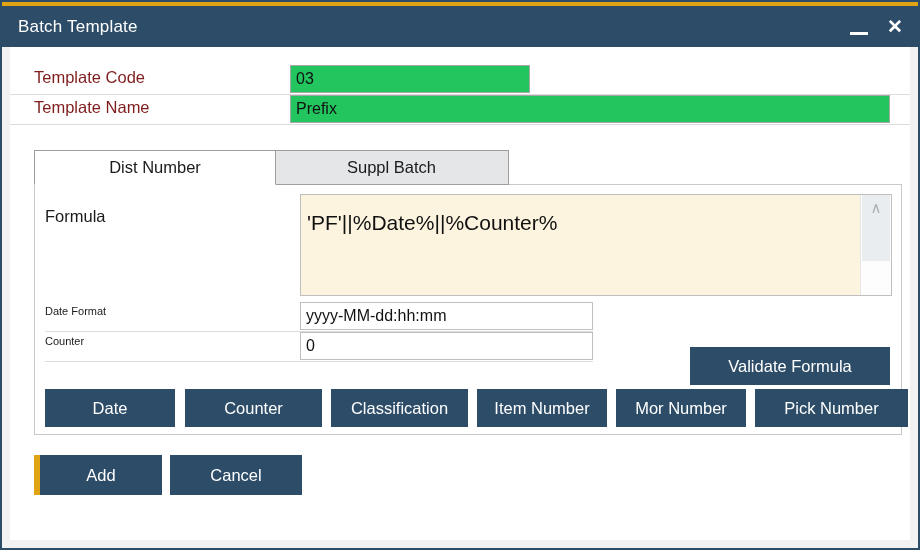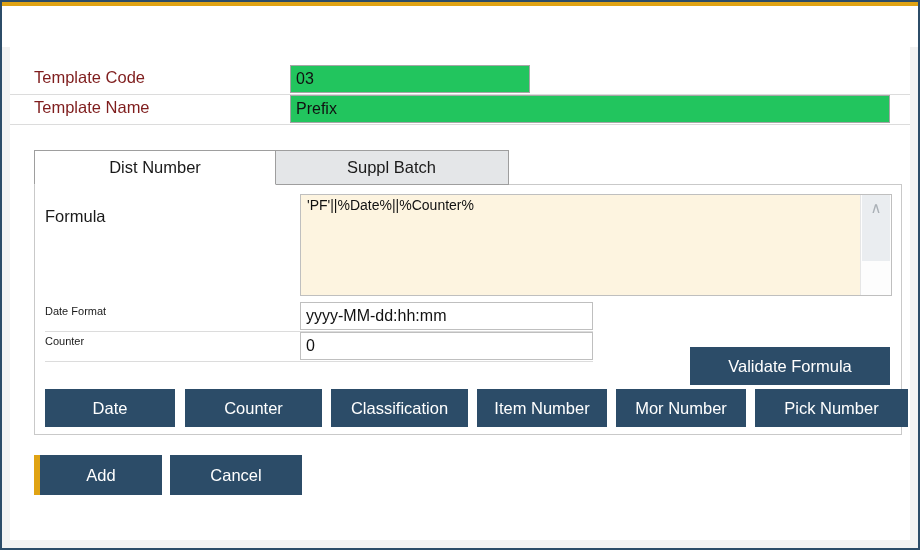--- a/index.html
+++ b/index.html
@@ -178,26 +178,26 @@
     height: 102px;
     border: 1px solid #bfbfbf;
     background: #fdf4e0;
   }
   #formula-text {
     position: absolute;
     left: 0; top: 0;
     width: 560px;
     height: 100px;
     box-sizing: border-box;
-    padding: 2px 6px;
+    padding: 16px 6px;
     border: 0;
     resize: none;
     background: transparent;
     font-family: "Liberation Sans", sans-serif;
-    font-size: 14px;
+    font-size: 21px;
     color: #111111;
     outline: none;
     overflow: hidden;
   }
   #formula-scrollbar {
     position: absolute;
     right: 0; top: 0;
     width: 30px;
     height: 100px;
     background: #fdfdfd;
@@ -292,20 +292,31 @@
     line-height: 40px;
   }
 </style>
 </head>
 <body>
 
 <div id="window">
 
   <div id="accent-strip"></div>
 
+  <div id="titlebar">
+    <div id="title-text">Batch Template</div>
+
+    <div class="win-btn" id="btn-min">
+      <span class="bar"></span>
+    </div>
+
+    <div class="win-btn" id="btn-close">
+      <span>✕</span>
+    </div>
+  </div>
 
   <div id="content">
     <div id="sheet">
 
       <div class="frow" id="row-code">
         <span class="flabel">Template Code</span>
         <input class="finput" id="input-code" type="text" value="03" style="">
       </div>
 
       <div class="frow" id="row-name">

